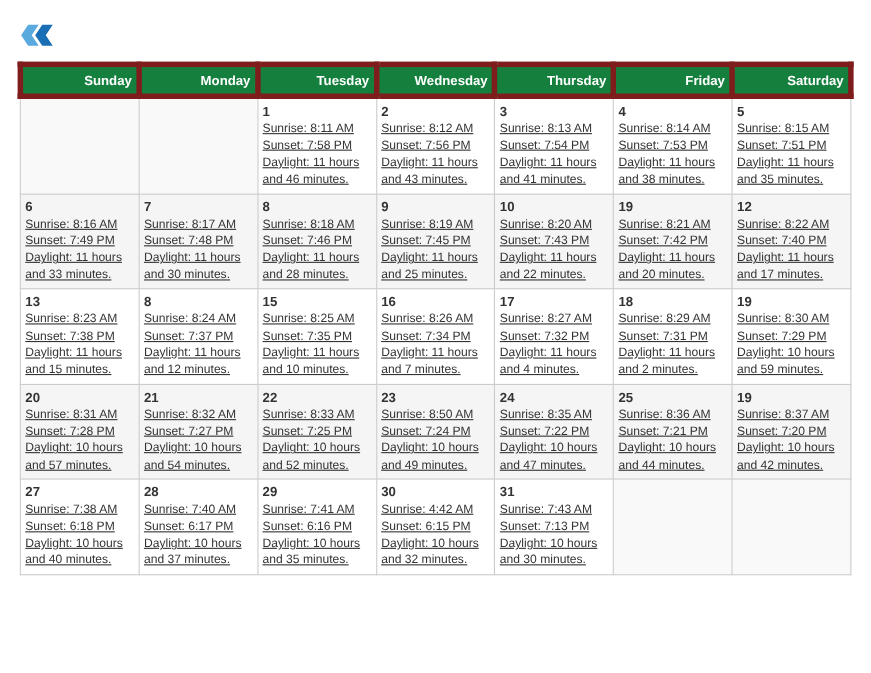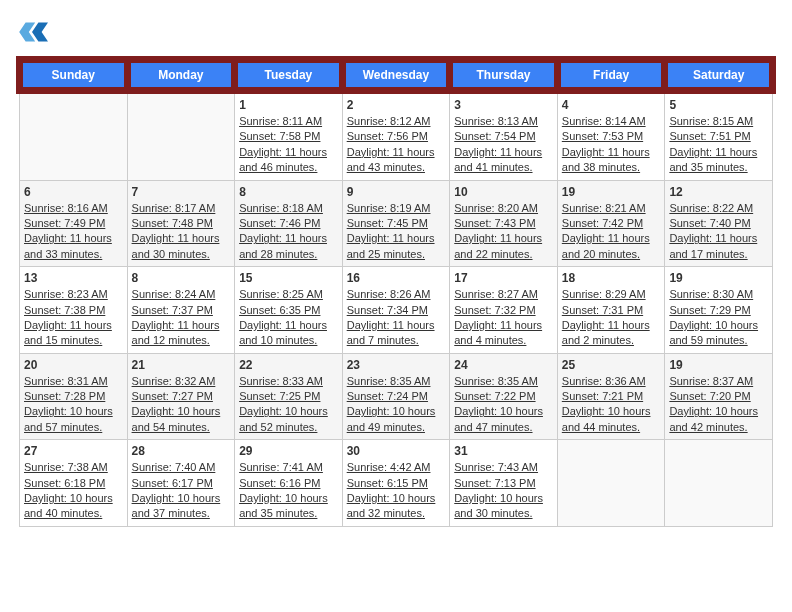--- a/index.html
+++ b/index.html
@@ -43,27 +43,27 @@
     .subtitle {
       font-size: 16px;
       color: #555;
     }
     table {
       width: 100%;
       border-collapse: collapse;
       table-layout: fixed;
     }
     thead tr th {
-      background-color: #3b82f6;
+      background-color: #15803d;
       color: #fff;
       font-size: 12px;
       font-weight: bold;
       padding: 5px 4px;
-      text-align: center;
-      border: 7px solid #7f1d1d;
+      text-align: right;
+      border: 5px solid #7f1d1d;
     }
     tbody tr td {
       border: 1px solid #ccc;
       vertical-align: top;
       padding: 4px 4px;
       font-size: 10px;
       color: #333;
       height: 80px;
       background: #fff;
     }
@@ -206,21 +206,21 @@
         </td>
         <td>
           <span class="day-num">8</span>
           <div class="day-info">Sunrise: 8:24 AM
 Sunset: 7:37 PM
 Daylight: 11 hours and 12 minutes.</div>
         </td>
         <td>
           <span class="day-num">15</span>
           <div class="day-info">Sunrise: 8:25 AM
-Sunset: 6:35 PM
+Sunset: 7:35 PM
 Daylight: 11 hours and 10 minutes.</div>
         </td>
         <td>
           <span class="day-num">16</span>
           <div class="day-info">Sunrise: 8:26 AM
 Sunset: 7:34 PM
 Daylight: 11 hours and 7 minutes.</div>
         </td>
         <td>
           <span class="day-num">17</span>
@@ -255,21 +255,21 @@
 Daylight: 10 hours and 54 minutes.</div>
         </td>
         <td>
           <span class="day-num">22</span>
           <div class="day-info">Sunrise: 8:33 AM
 Sunset: 7:25 PM
 Daylight: 10 hours and 52 minutes.</div>
         </td>
         <td>
           <span class="day-num">23</span>
-          <div class="day-info">Sunrise: 8:35 AM
+          <div class="day-info">Sunrise: 8:50 AM
 Sunset: 7:24 PM
 Daylight: 10 hours and 49 minutes.</div>
         </td>
         <td>
           <span class="day-num">24</span>
           <div class="day-info">Sunrise: 8:35 AM
 Sunset: 7:22 PM
 Daylight: 10 hours and 47 minutes.</div>
         </td>
         <td>

